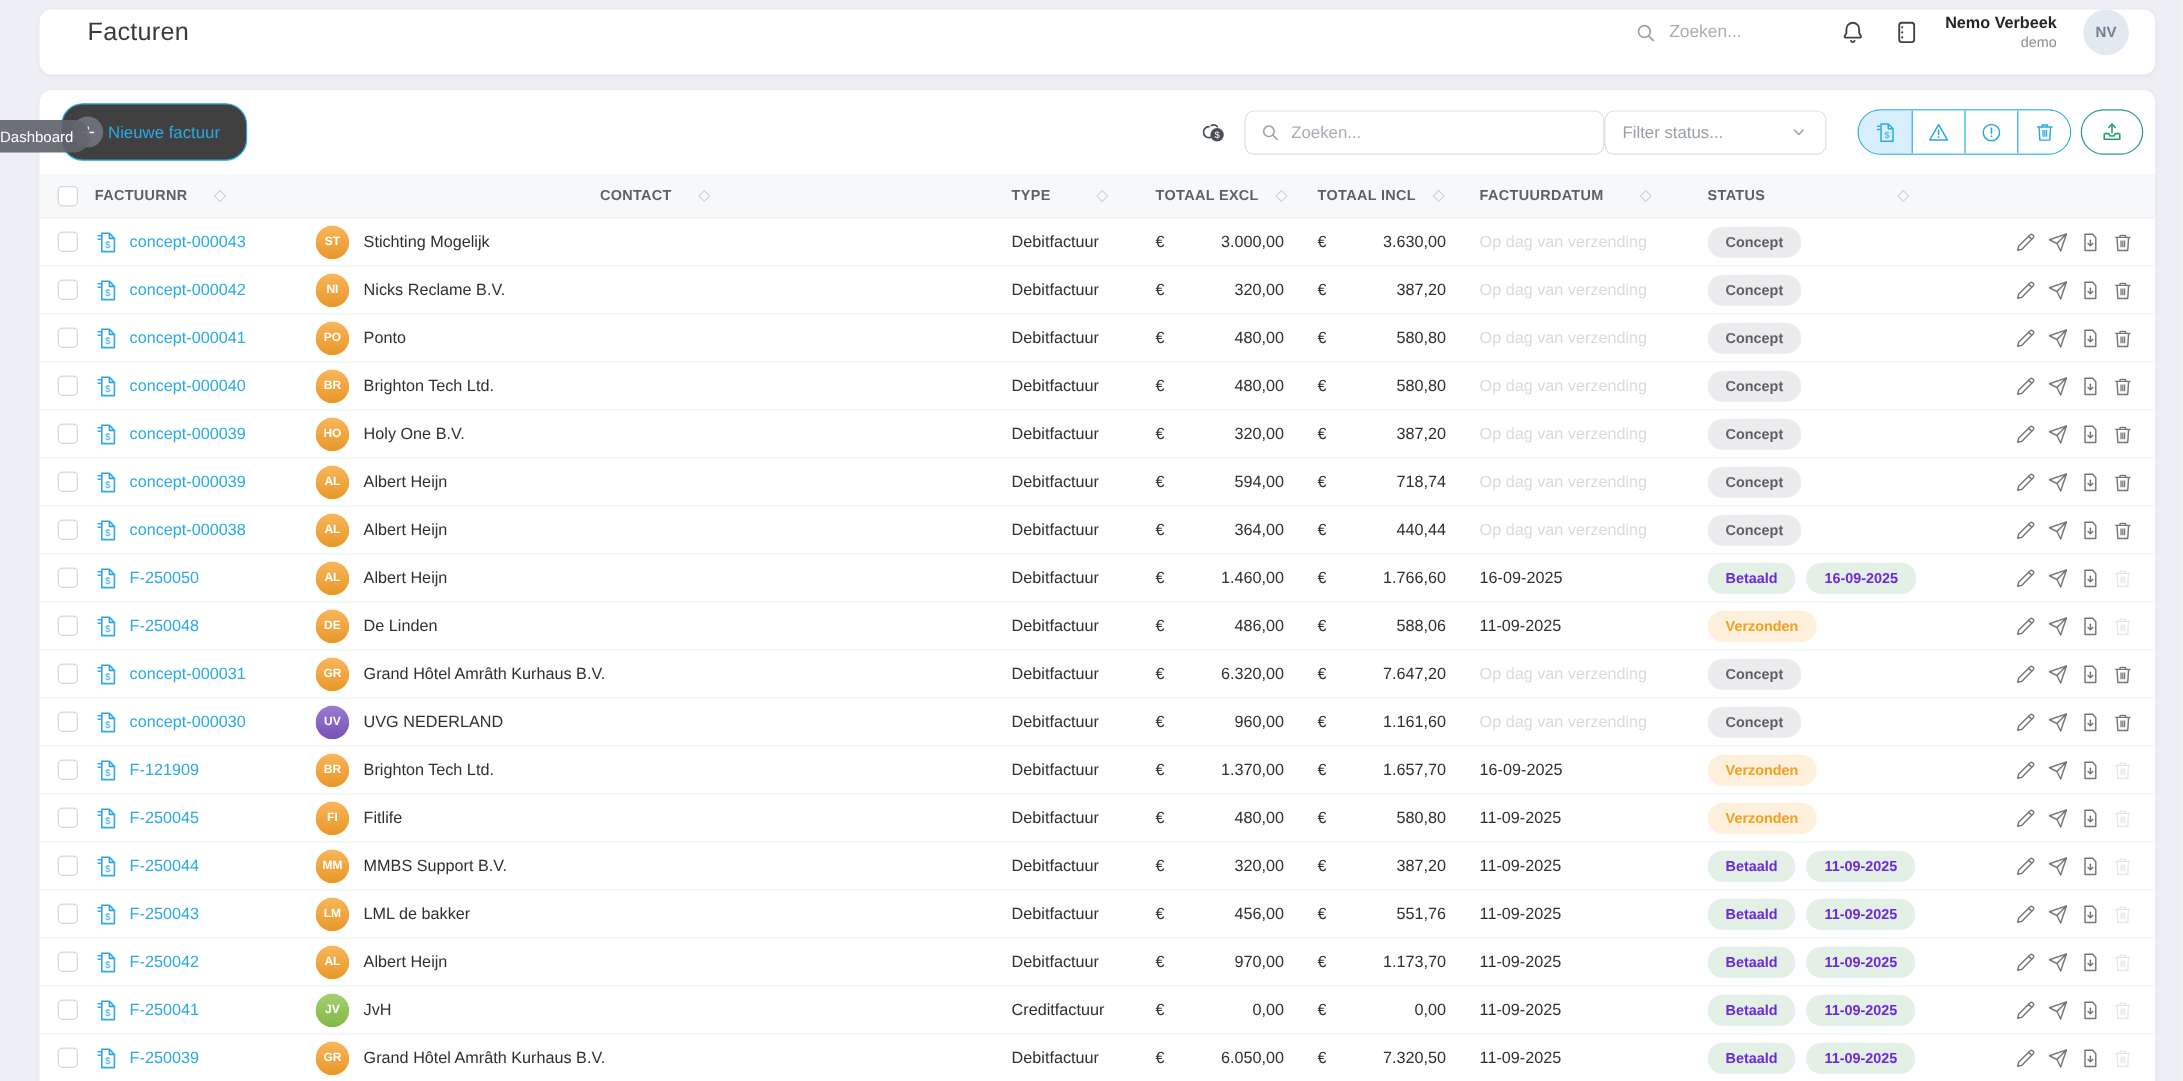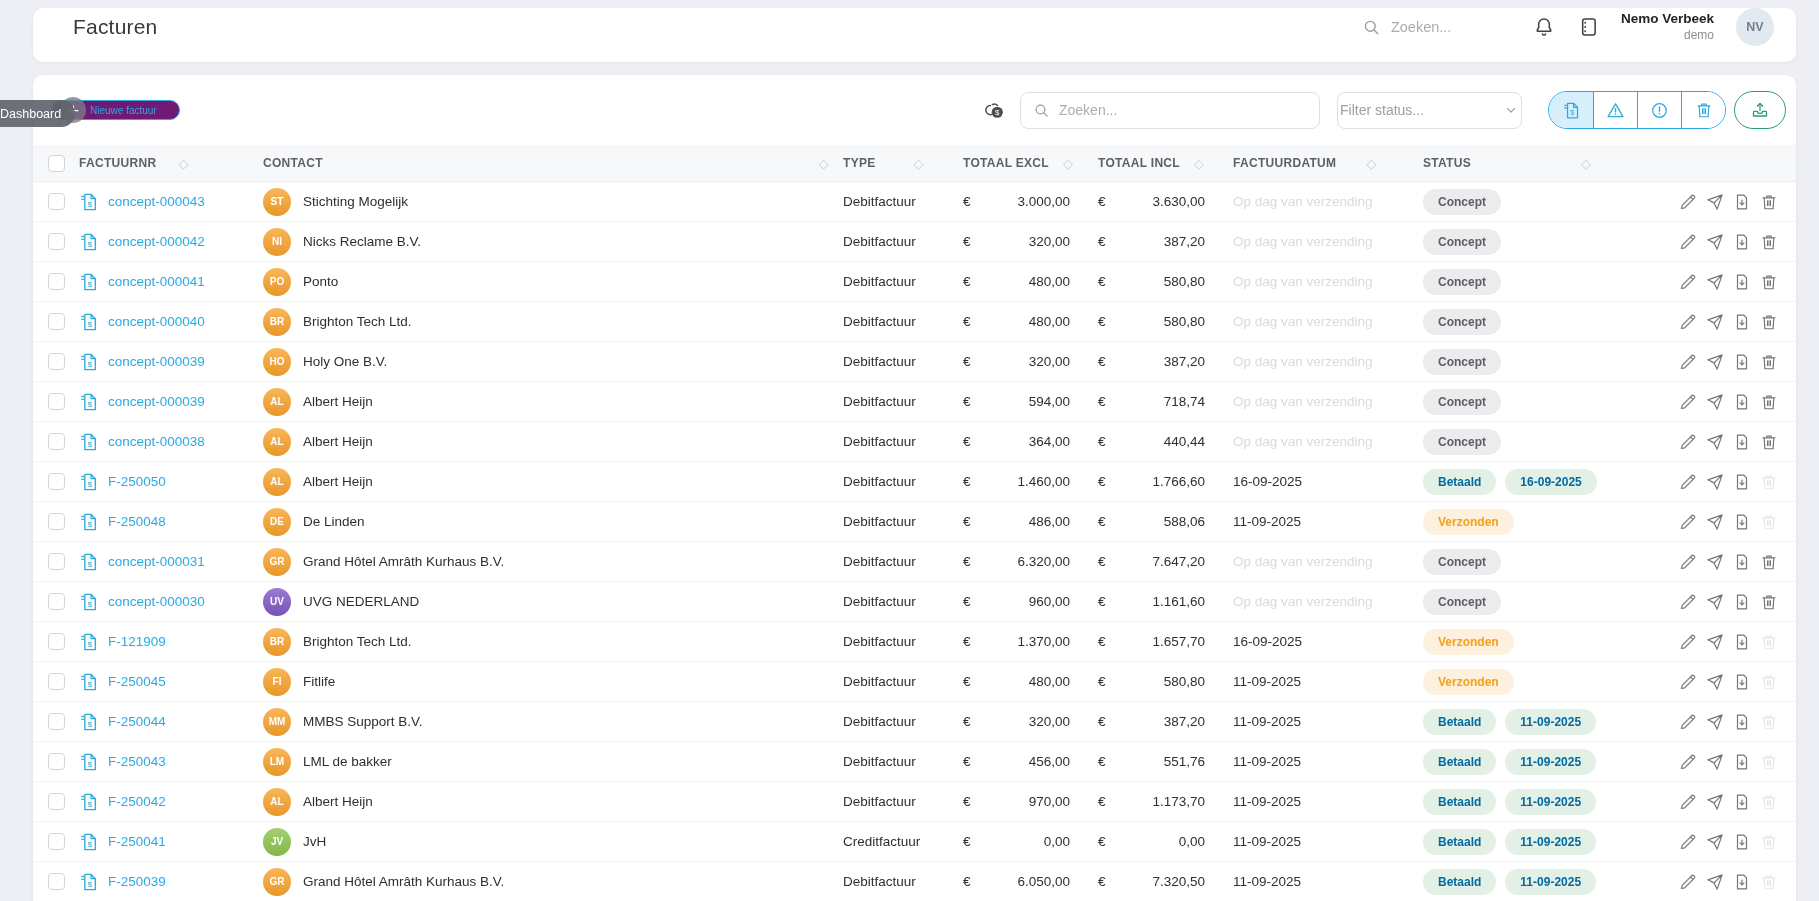--- a/index.html
+++ b/index.html
@@ -43,23 +43,23 @@
     position:absolute; left:33px; right:23px; top:75px; bottom:-20px;
     background:#fff; border-radius:10px 10px 0 0;
     box-shadow:0 1px 4px rgba(30,40,60,.05);
     overflow:hidden;
   }
   .toolbar {
     height:70px; display:flex; align-items:center;
     padding:0 10px 0 18px;
   }
   .btn-new {
-    height:20px; padding:0 22px 0 38px; border-radius:18px;
-    background:#701a75; border:1px solid #29aae1; color:#29aae1;
-    font-size:10px; font-family:inherit; cursor:pointer; position:relative;
+    height:48px; padding:0 22px 0 38px; border-radius:18px;
+    background:#404040; border:1px solid #29aae1; color:#29aae1;
+    font-size:14px; font-family:inherit; cursor:pointer; position:relative;
   }
   .plus-bubble {
     position:absolute; left:8px; top:50%; transform:translateY(-50%);
     width:26px; height:26px; border-radius:50%;
     background:rgba(120,126,133,.78); color:#fff;
     display:flex; align-items:center; justify-content:center;
   }
   .tooltip-dashboard {
     position:absolute; left:-14px; top:100px; height:27px; z-index:5;
     background:rgba(97,101,107,.92); color:#fff;
@@ -73,22 +73,22 @@
     display:flex; align-items:center; gap:9px; padding:0 12px; color:#9aa0a6;
     background:#fff;
   }
   .search-box input {
     border:none; outline:none; flex:1; font-size:14px; font-family:inherit;
     color:#555; background:transparent;
   }
   .search-box input::placeholder { color:#a9adb3; }
   .filter-select {
     width:185px; height:37px; border:1px solid #dcdfe3; border-radius:8px;
-    margin-left:17px; display:flex; align-items:center; justify-content:space-between;
-    padding:0 2px; font-size:14px; color:#9aa0a6; background:#fff; cursor:pointer;
+    display:flex; align-items:center; justify-content:space-between;
+    padding:0 14px; font-size:14px; color:#9aa0a6; background:#fff; cursor:pointer;
   }
   .seg-group {
     margin-left:26px; display:flex; height:38px;
     border:1px solid #29aae1; border-radius:19px; overflow:hidden; background:#fff;
   }
   .seg {
     width:44px; display:flex; align-items:center; justify-content:center;
     background:#fff; border:none; border-left:1px solid #29aae1;
     color:#29aae1; cursor:pointer; padding:0;
   }
@@ -113,21 +113,21 @@
   .tr.row { height:40px; border-bottom:1px solid #f1f2f4; font-size:13.5px; }
   .cell-check { display:flex; justify-content:center; }
   .checkbox {
     width:17px; height:17px; border:1.5px solid #d2d5d9; border-radius:4px;
     background:#fff; cursor:pointer;
   }
   .th { display:flex; align-items:center; }
   .sort { color:#c8cbcf; font-size:13px; font-weight:400; }
   .sort::before { content:"\25C7"; }
   .th .sort { margin-left:22px; }
-  .th.th-contact { justify-content:space-between; padding-right:14px; }
+  .th.th-contact { justify-content:center; padding-right:14px; }
   .th.th-type .sort { margin-left:38px; }
   .th.th-excl .sort, .th.th-incl .sort { margin-left:14px; }
   .th.th-date .sort { margin-left:30px; }
   .th.th-status .sort { margin-left:110px; }
 
   .cell-nr { display:flex; align-items:center; gap:9px; color:#29aae1; }
   .cell-nr a { color:#29aae1; text-decoration:none; cursor:pointer; }
   .cell-contact { display:flex; align-items:center; gap:12px; }
   .avatar {
     width:28px; height:28px; border-radius:50%; flex:0 0 28px;
@@ -138,21 +138,21 @@
   .cell-amt { display:flex; justify-content:space-between; padding-right:28px; }
   .cell-date { font-size:13.5px; color:#303030; }
   .cell-date.muted { color:#d9dadc; }
   .cell-status { display:flex; align-items:center; gap:9px; }
   .badge {
     height:26px; padding:0 15px; border-radius:14px;
     font-size:12px; font-weight:700; display:flex; align-items:center;
   }
   .b-gray   { background:#ececee; color:#5d6166; }
   .b-orange { background:#fdf0dd; color:#f2a01e; }
-  .b-green  { background:#e2f0e6; color:#0369a1; }
+  .b-green  { background:#e2f0e6; color:#6d28d9; }
   .cell-actions { display:flex; align-items:center; gap:9px; justify-content:flex-end; padding-right:18px; }
   .act { background:none; border:none; padding:0; cursor:pointer; color:#73767b; }
   .act.disabled { color:#e6e7e9; cursor:default; }
 </style>
 </head>
 <body>
 
 <svg width="0" height="0" style="position:absolute">
   <defs>
     <symbol id="i-search" viewBox="0 0 24 24">

